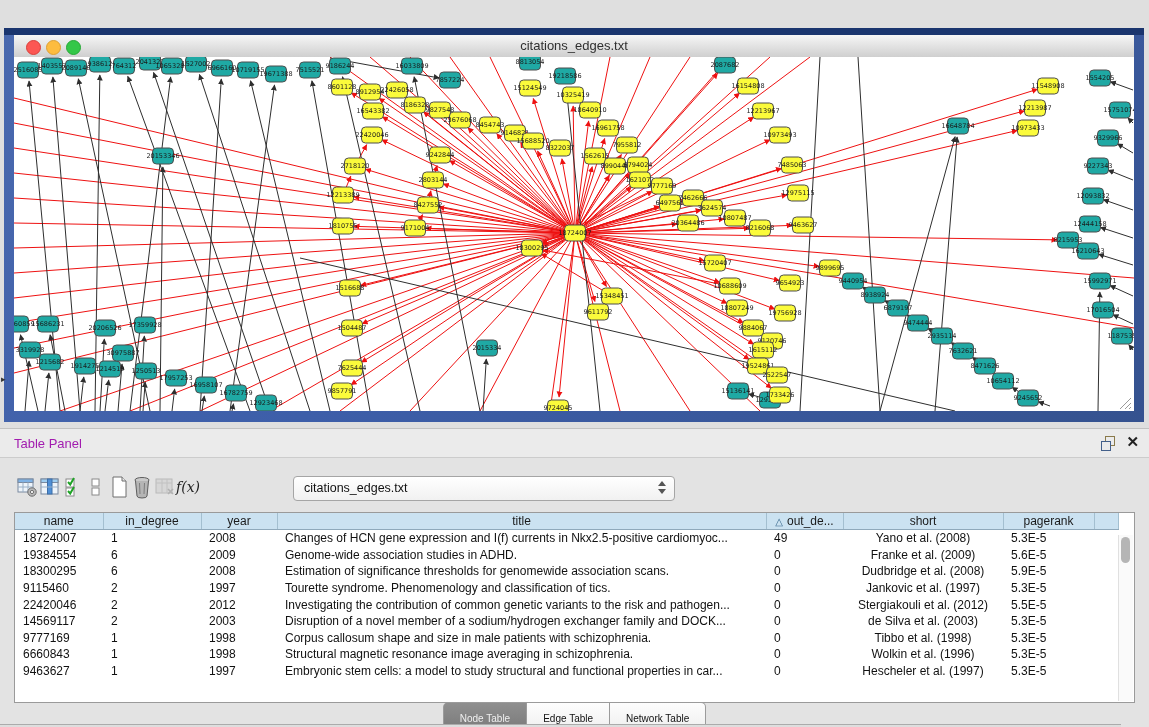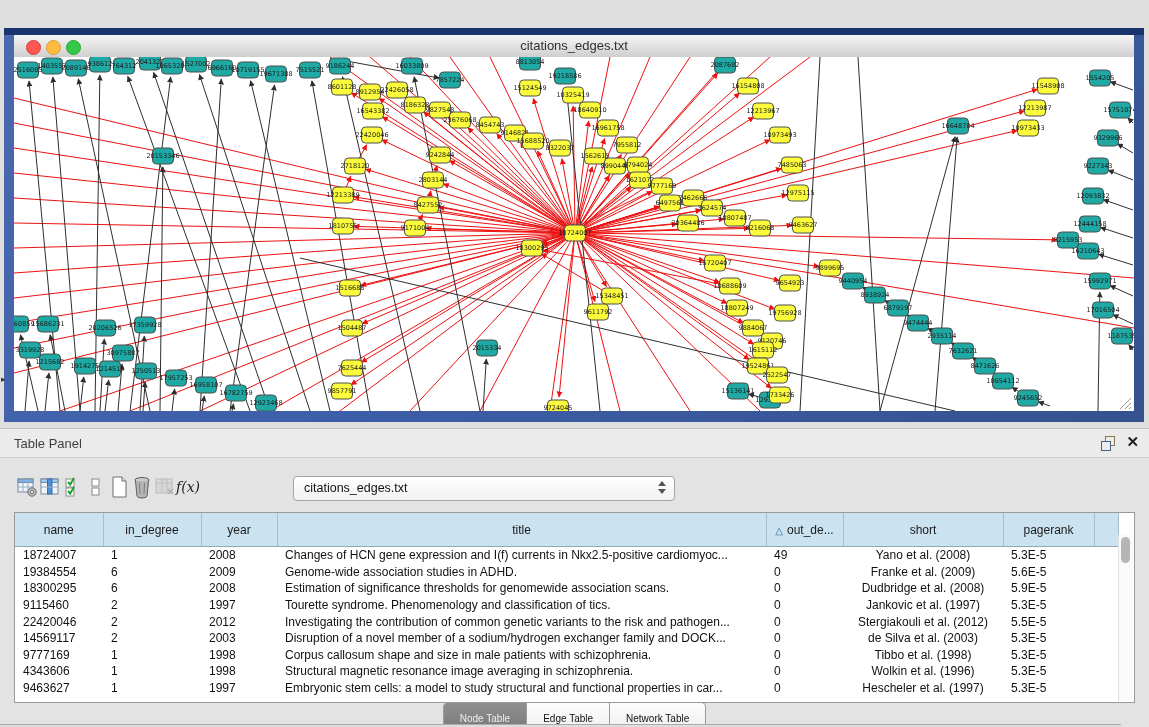--- a/index.html
+++ b/index.html
@@ -18,40 +18,40 @@
   #tl-zoom{left:52px;background:#34c748;border:1px solid #27a836;}
   #net-title{position:absolute;left:0;right:0;top:3px;text-align:center;font-size:13px;color:#303030;}
   #net-canvas{position:absolute;left:10px;right:10px;top:29px;bottom:11px;background:#ffffff;overflow:hidden;}
   #graph-svg{width:100%;height:100%;display:block;}
   #panel-expander{position:absolute;left:1px;top:346px;font-size:9px;color:#333;}
 
   
   #table-panel{position:absolute;left:0;top:400px;width:1149px;height:300px;background:#e3e3e3;}
   #panel-header{position:absolute;left:0;top:0;width:100%;height:28px;background:#ebebeb;
     border-top:1px solid #c2c2c2;border-bottom:1px solid #cccccc;}
-  #panel-title{position:absolute;left:14px;top:7px;font-size:13px;color:#404040;}
+  #panel-title{position:absolute;left:14px;top:7px;font-size:13px;color:#a21caf;}
   #float-icon{position:absolute;right:34px;top:7px;width:14px;height:14px;}
   #float-icon .sq1{position:absolute;left:4px;top:0;width:8px;height:8px;border:1.5px solid #8a7a4a;background:transparent;}
   #float-icon .sq2{position:absolute;left:0;top:5px;width:8px;height:8px;border:1.5px solid #44608a;background:#ebebeb;}
   #close-icon{position:absolute;right:10px;top:5px;font-size:15px;font-weight:bold;color:#222;line-height:16px;}
 
   #toolbar{position:absolute;left:16px;top:44px;height:30px;display:flex;align-items:center;gap:1px;}
   .tool{width:22px;height:24px;display:flex;align-items:center;justify-content:center;}
   .fx{font-family:"DejaVu Serif",serif;font-style:italic;font-size:14px;color:#222;}
   #table-selector{position:absolute;left:293px;top:48px;width:380px;height:23px;
     background:linear-gradient(#ffffff,#f1f1f1);border:1px solid #a5a5a5;border-radius:4px;}
   #table-selector .val{position:absolute;left:10px;top:4px;font-size:12.5px;color:#111;}
   #table-selector .stepper{position:absolute;right:7px;top:4px;width:9px;height:14px;}
   .arr-up{width:0;height:0;border-left:4px solid transparent;border-right:4px solid transparent;border-bottom:5px solid #555;margin-bottom:3px;}
   .arr-dn{width:0;height:0;border-left:4px solid transparent;border-right:4px solid transparent;border-top:5px solid #555;}
 
   #table-wrap{position:absolute;left:14px;top:84px;width:1119px;height:189px;background:#ffffff;
     border:1px solid #9a9a9a;overflow:hidden;}
   #data-table{border-collapse:collapse;table-layout:fixed;width:1103px;font-size:12px;color:#111;}
-  #data-table th{height:33px;background:#cbe2f1;border-bottom:1px solid #8fa9bb;border-right:1px solid #a3bfd0;
+  #data-table th{height:16px;background:#cbe2f1;border-bottom:1px solid #8fa9bb;border-right:1px solid #a3bfd0;
     font-weight:normal;font-size:12px;color:#1a1a1a;text-align:center;padding:0 2px;overflow:hidden;white-space:nowrap;}
   #data-table td{height:16.6px;padding:0 0 0 8px;overflow:hidden;white-space:nowrap;}
   #data-table td.center{text-align:center;padding:0 2px;}
   .sort{font-size:10px;color:#3a6a8e;margin-right:4px;}
   #vscroll{position:absolute;right:1px;top:22px;bottom:1px;width:14px;background:#fafafa;border-left:1px solid #e0e0e0;}
   #vscroll .thumb{position:absolute;left:2px;top:2px;width:9px;height:26px;background:#b5b5b5;border-radius:5px;}
 
   #tabs{position:absolute;left:0;top:274px;width:100%;display:flex;justify-content:center;}
   .tab{height:20px;line-height:20px;padding:6px 16px;font-size:10px;color:#111;
     background:linear-gradient(#fdfdfd,#ededed);border:1px solid #9b9b9b;border-left:none;}
@@ -686,21 +686,21 @@
               <td>9777169</td>
               <td>1</td>
               <td>1998</td>
               <td>Corpus callosum shape and size in male patients with schizophrenia.</td>
               <td>0</td>
               <td class="center">Tibbo et al. (1998)</td>
               <td>5.3E-5</td>
               <td></td>
             </tr>
             <tr>
-              <td>4343606</td>
+              <td>6660843</td>
               <td>1</td>
               <td>1998</td>
               <td>Structural magnetic resonance image averaging in schizophrenia.</td>
               <td>0</td>
               <td class="center">Wolkin et al. (1996)</td>
               <td>5.3E-5</td>
               <td></td>
             </tr>
             <tr>
               <td>9463627</td>

